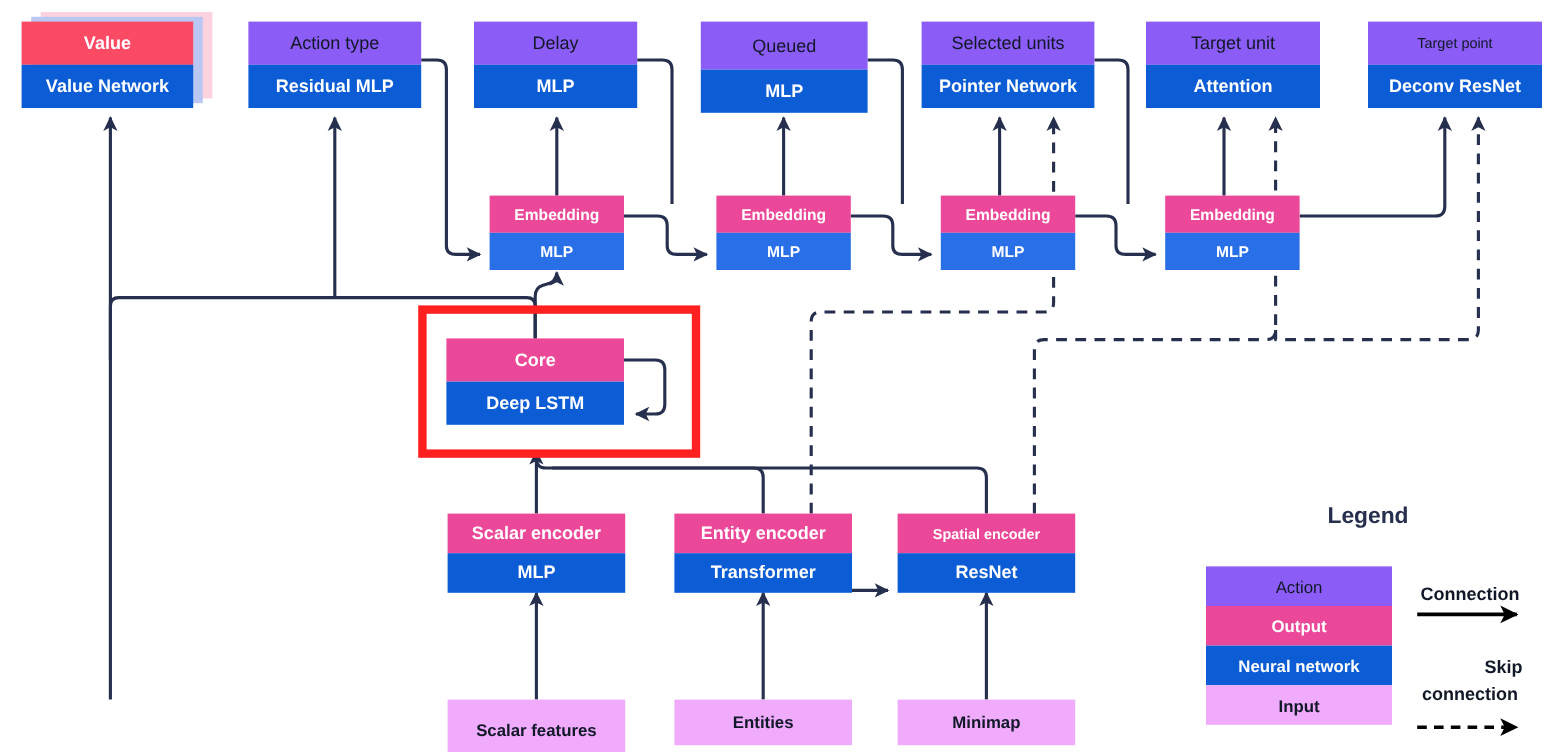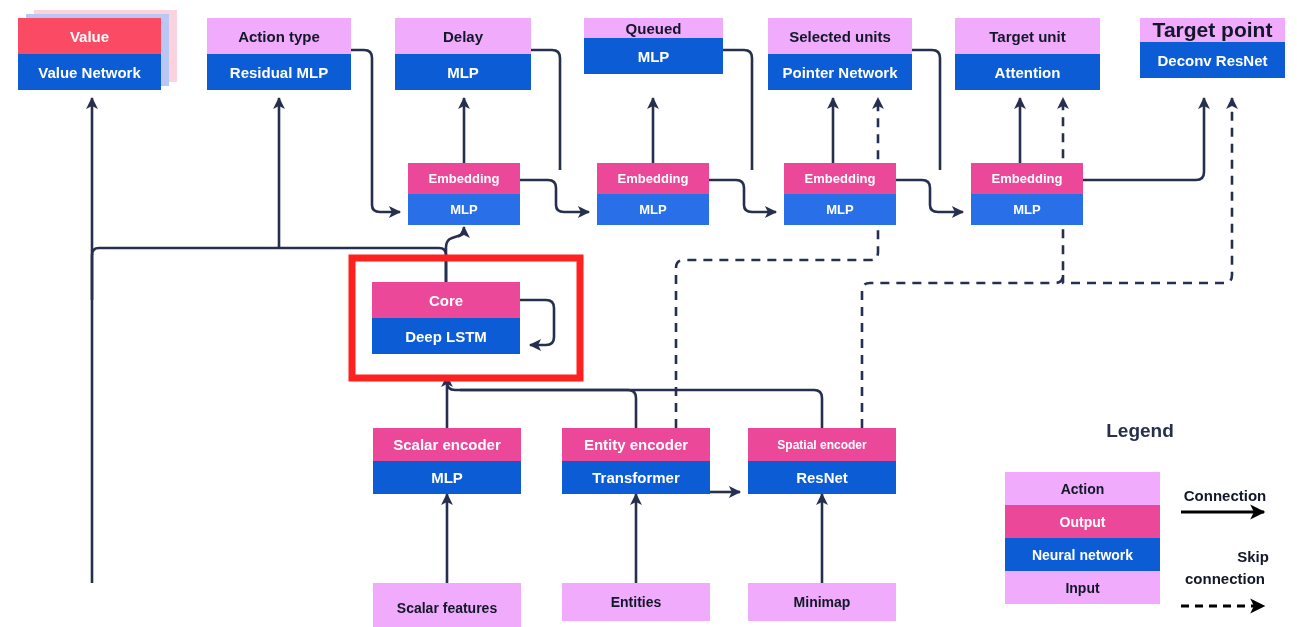--- a/index.html
+++ b/index.html
@@ -3,21 +3,21 @@
 <meta charset="utf-8">
 <style>
   html,body{margin:0;padding:0;background:#ffffff;}
   body{width:1297px;height:627px;overflow:hidden;
        font-family:"Liberation Sans","DejaVu Sans",sans-serif;}
   #stage{position:relative;width:1297px;height:627px;}
   svg{position:absolute;left:0;top:0;}
   .blk{position:absolute;box-sizing:border-box;}
   .cap{display:flex;align-items:center;justify-content:center;
        text-align:center;box-sizing:border-box;width:100%;}
-  .t-action{background:#f0abfc;color:#111827;font-weight:bold;}
+  .t-action{background:#8b5cf6;color:#111827;font-weight:normal;}
   .t-output{background:#ec4899;color:#ffffff;font-weight:bold;}
   .t-nn{background:#0b5cd5;color:#ffffff;font-weight:bold;}
   .t-nn2{background:#2970e8;color:#ffffff;font-weight:bold;}
   .t-input{background:#f0abfc;color:#111827;font-weight:bold;}
   .ghost{position:absolute;}
   .legend-title{position:absolute;color:#26304e;font-weight:bold;}
   .leg-lbl{position:absolute;color:#111827;font-weight:bold;text-align:center;}
 </style>
 </head>
 <body>
@@ -103,36 +103,36 @@
     <div class="cap t-action" style="height:36px;font-size:15px;">Action type</div>
     <div class="cap t-nn" style="height:36px;font-size:15px;">Residual MLP</div>
   </div>
 
   <div class="blk" style="left:395px;top:18px;width:136px;">
     <div class="cap t-action" style="height:36px;font-size:15px;">Delay</div>
     <div class="cap t-nn" style="height:36px;font-size:15px;">MLP</div>
   </div>
 
   <div class="blk" style="left:584px;top:18px;width:139px;">
-    <div class="cap t-action" style="height:20px;font-size:15px;">Queued</div>
+    <div class="cap t-action" style="height:40px;font-size:15px;">Queued</div>
     <div class="cap t-nn" style="height:36px;font-size:15px;">MLP</div>
   </div>
 
   <div class="blk" style="left:768px;top:18px;width:144px;">
     <div class="cap t-action" style="height:36px;font-size:15px;">Selected units</div>
     <div class="cap t-nn" style="height:36px;font-size:15px;">Pointer Network</div>
   </div>
 
   <div class="blk" style="left:955px;top:18px;width:145px;">
     <div class="cap t-action" style="height:36px;font-size:15px;">Target unit</div>
     <div class="cap t-nn" style="height:36px;font-size:15px;">Attention</div>
   </div>
 
   <div class="blk" style="left:1140px;top:18px;width:145px;">
-    <div class="cap t-action" style="height:24px;font-size:21px;">Target point</div>
+    <div class="cap t-action" style="height:36px;font-size:12px;">Target point</div>
     <div class="cap t-nn" style="height:36px;font-size:15px;">Deconv ResNet</div>
   </div>
 
   <div class="blk" style="left:408px;top:163px;width:112px;">
     <div class="cap t-output" style="height:31px;font-size:13px;">Embedding</div>
     <div class="cap t-nn2" style="height:31px;font-size:13px;">MLP</div>
   </div>
   <div class="blk" style="left:597px;top:163px;width:112px;">
     <div class="cap t-output" style="height:31px;font-size:13px;">Embedding</div>
     <div class="cap t-nn2" style="height:31px;font-size:13px;">MLP</div>

